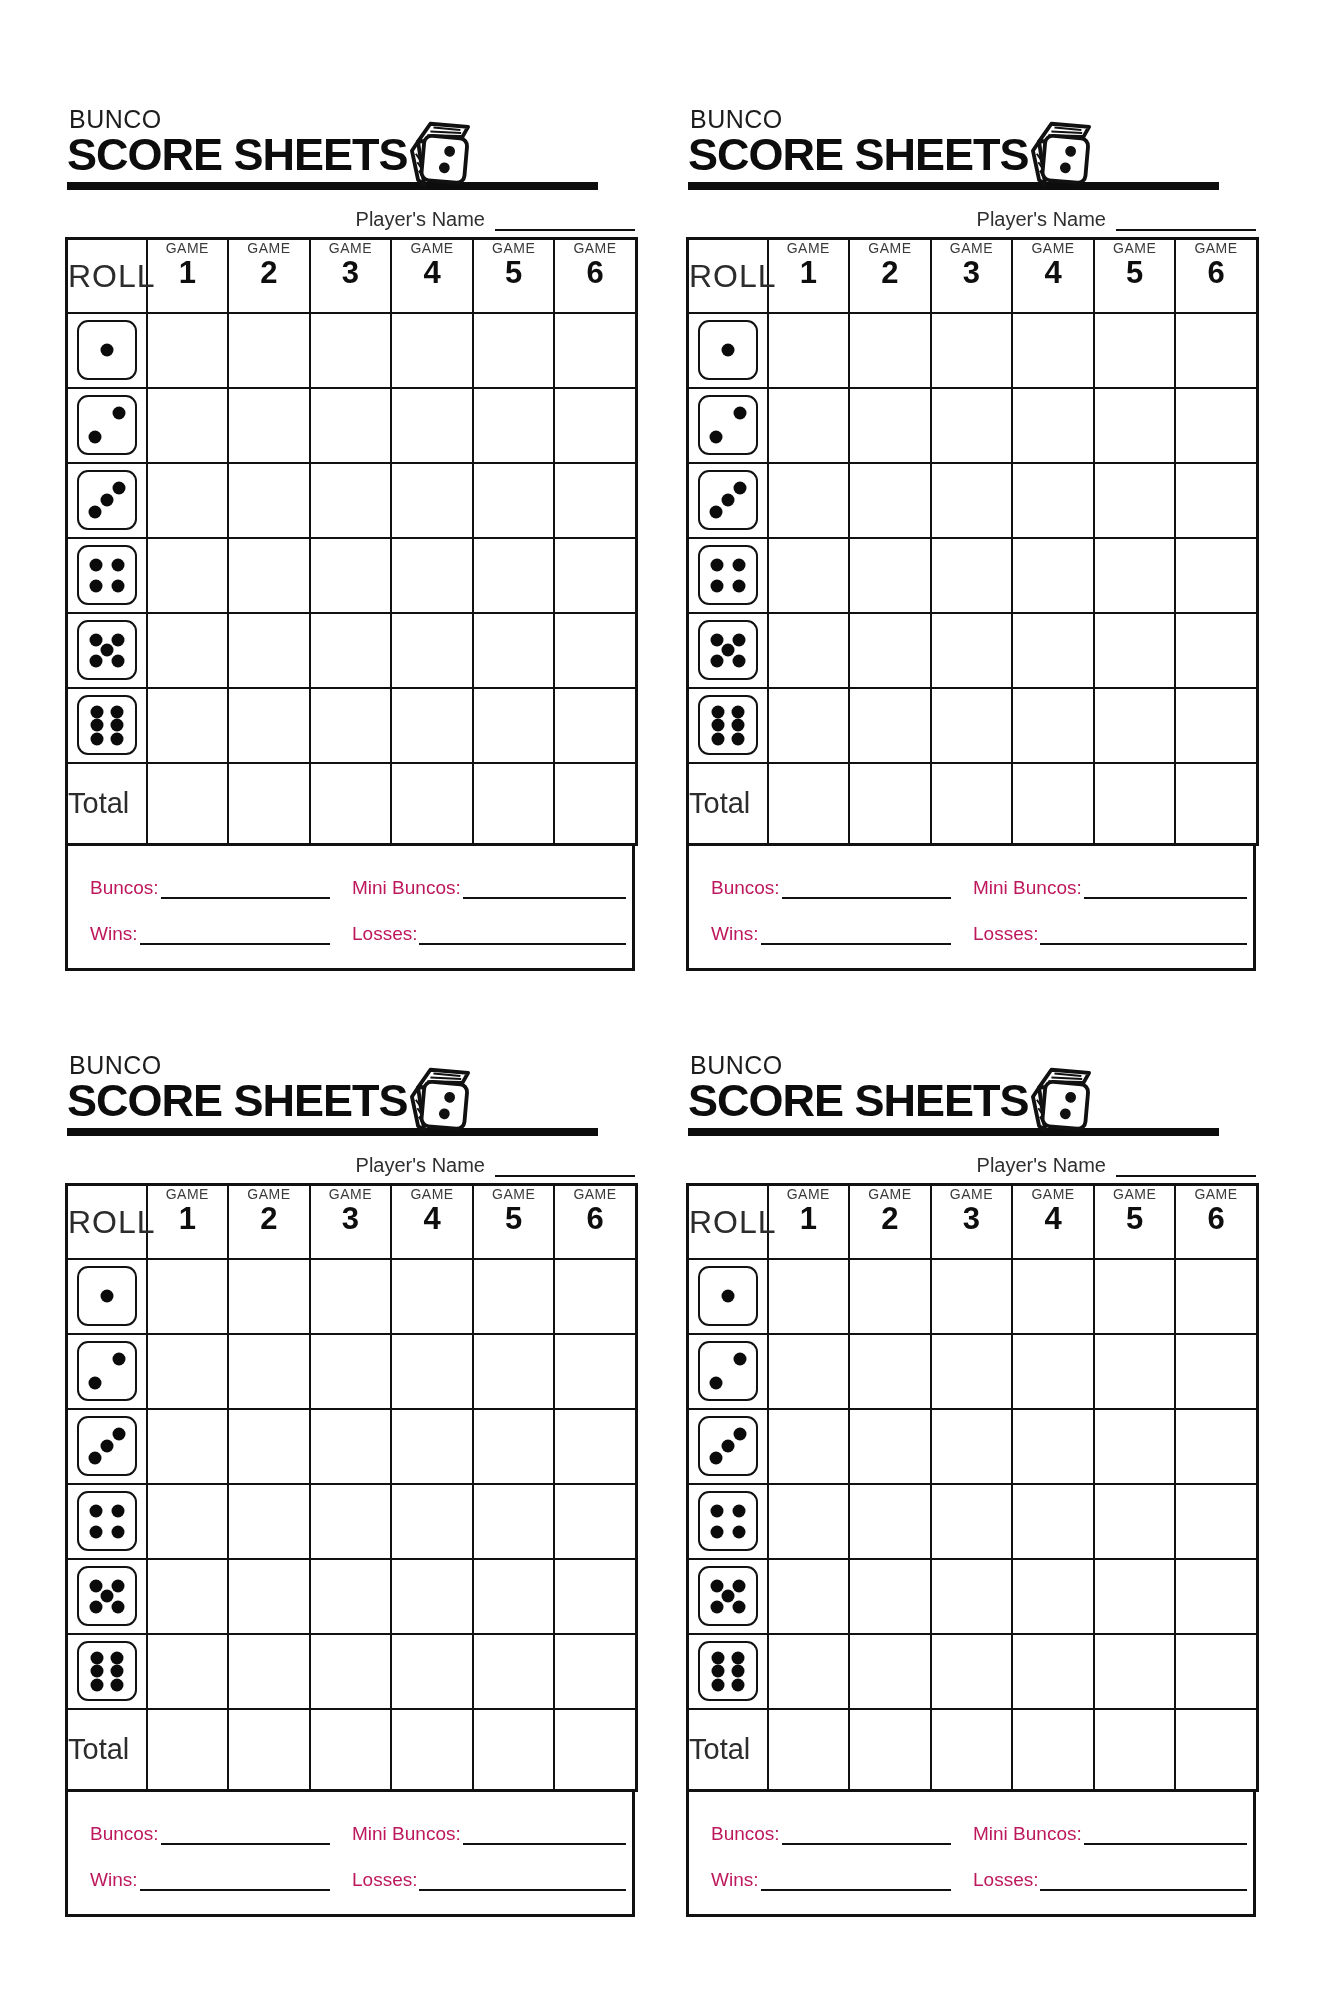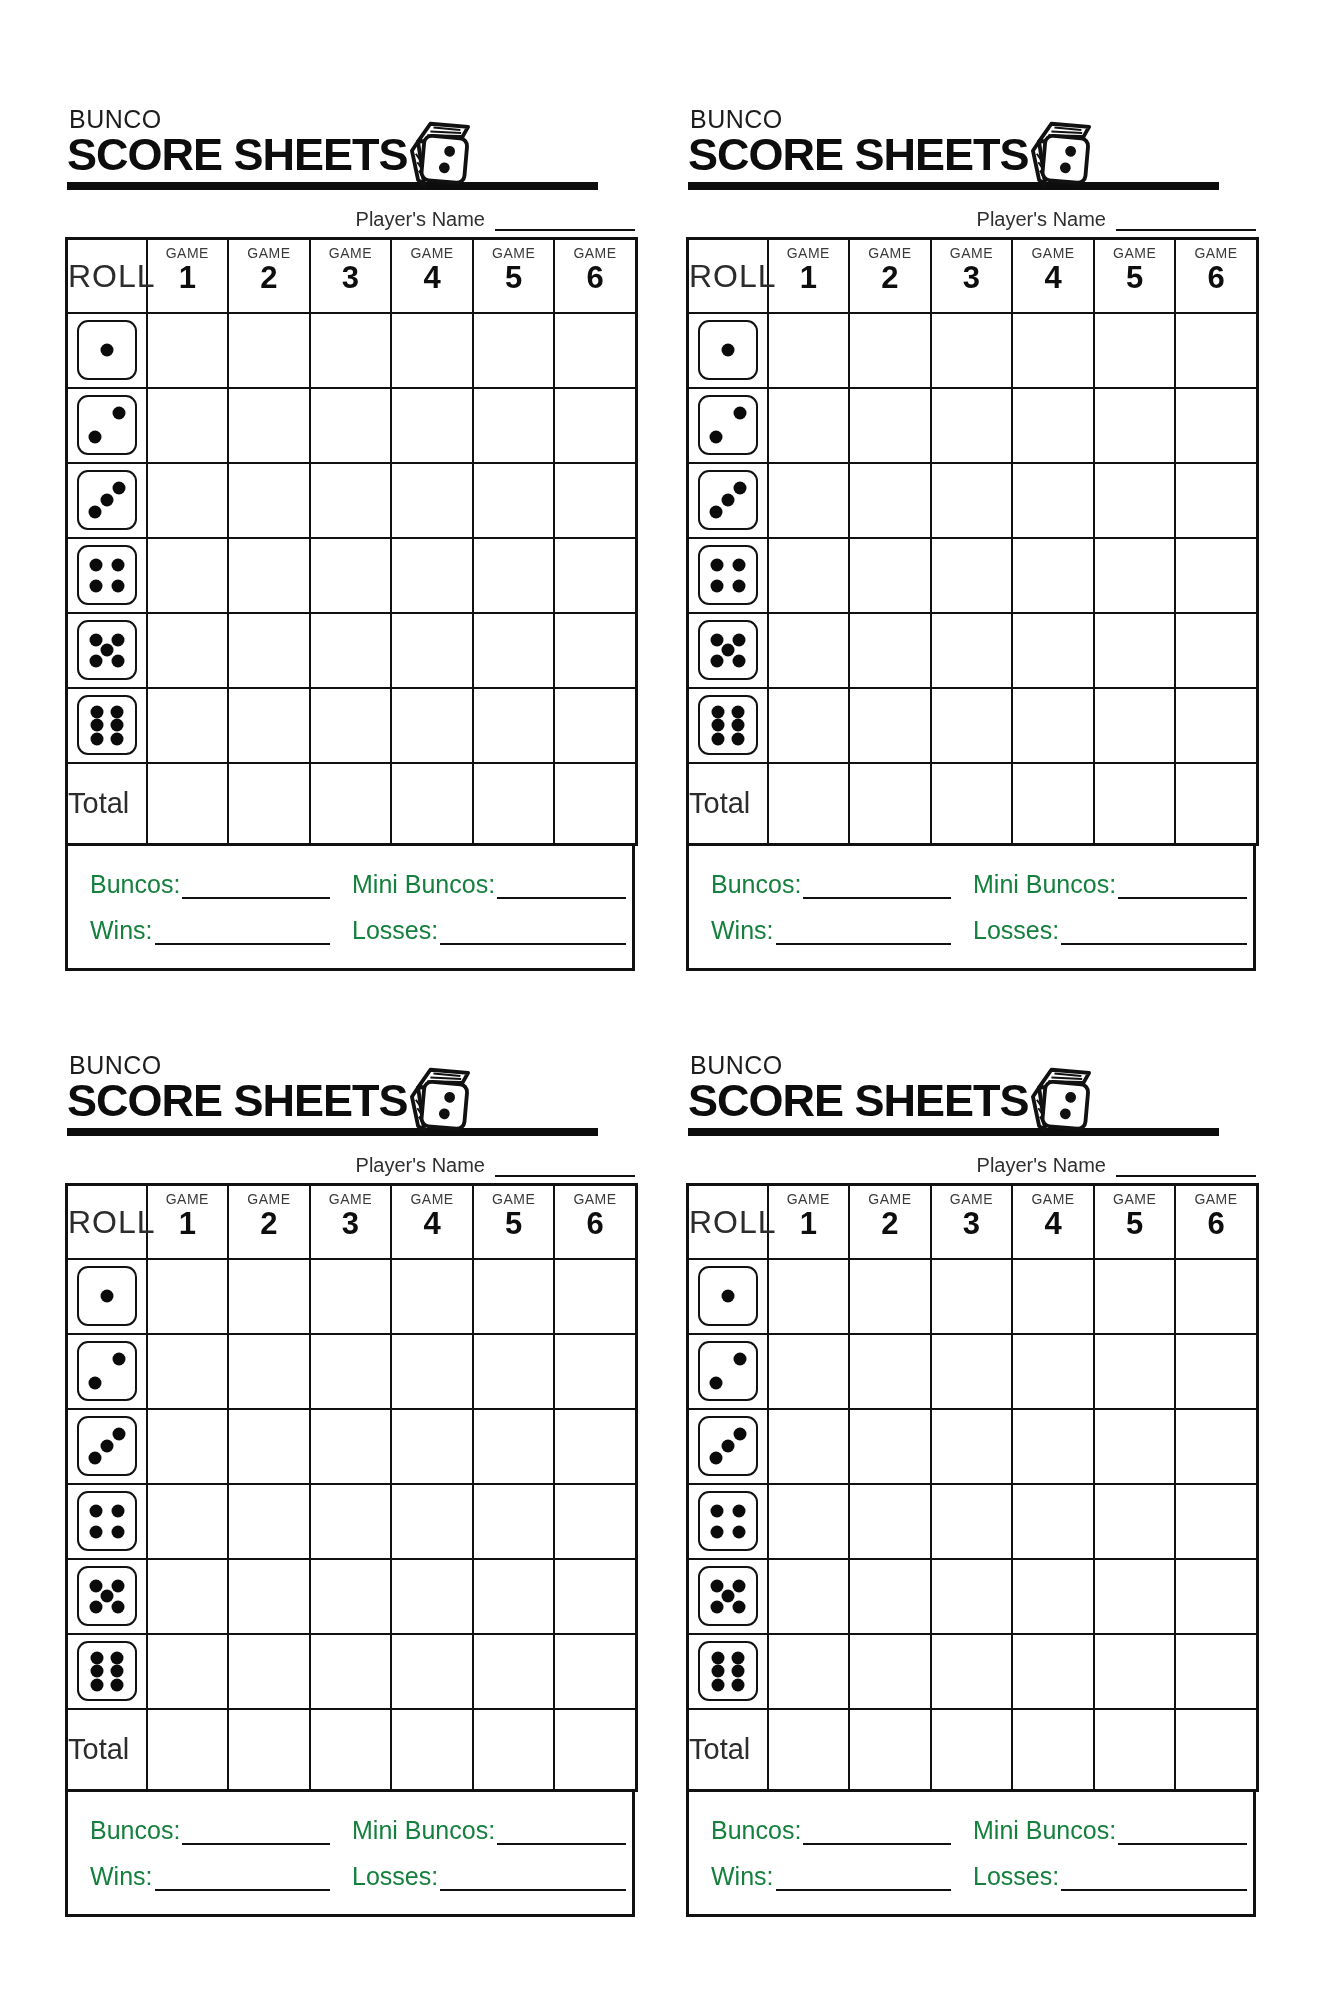--- a/index.html
+++ b/index.html
@@ -24,36 +24,36 @@
   .player-blank{width:140px;border-bottom:2.4px solid #111;height:18px;margin-left:10px;}
 
   table.score-table{border-collapse:collapse;table-layout:fixed;width:570px;margin-top:6px;}
   table.score-table col.c-roll{width:80px;}
   table.score-table col.c-game{width:81.6px;}
   table.score-table th,table.score-table td{border:2.4px solid #111;padding:0;background:#fff;}
   table.score-table{border:3px solid #111;}
   tr.header-row{height:74px;}
   th.roll-cell{font-size:32px;font-weight:400;color:#2c2c2c;text-align:center;vertical-align:middle;letter-spacing:1px;}
   th.game-cell{vertical-align:top;text-align:center;}
-  .game-word{font-size:14px;color:#3a3a3a;letter-spacing:.5px;margin-top:5px;font-weight:400;}
+  .game-word{font-size:14px;color:#3a3a3a;letter-spacing:.5px;font-weight:400;}
   .game-num{font-size:31px;font-weight:900;color:#0e0e0e;line-height:1.05;margin-top:1px;}
   tr.dice-row{height:75px;}
   td.die-cell{vertical-align:middle;}
   .die{position:relative;width:56px;height:56px;border:2.6px solid #111;border-radius:11px;margin-left:9px;background:#fff;}
   .pip{position:absolute;width:13px;height:13px;border-radius:50%;background:#0b0b0b;transform:translate(-50%,-50%);}
   tr.total-row{height:82px;}
   td.total-cell{font-size:29px;font-weight:400;color:#2c2c2c;text-align:left;padding-left:9px;vertical-align:middle;}
 
   .stats-box{width:570px;box-sizing:border-box;border:3px solid #111;border-top:none;height:125px;
     padding:20px 6px 0 22px;background:#fff;}
   .stat-row{display:flex;align-items:flex-end;height:33px;margin-bottom:13px;}
   .stat-pair{display:flex;align-items:flex-end;}
   .stat-pair.p-first{flex:0 0 240px;}
   .stat-pair.p-second{flex:1;margin-left:22px;}
-  .stat-label{font-size:25px;color:#15803d;white-space:nowrap;}
+  .stat-label{font-size:19px;color:#be185d;white-space:nowrap;}
   .stat-blank{flex:1;border-bottom:2.6px solid #111;height:18px;margin-left:2px;}
 </style>
 </head>
 <body>
 
 <div class="page">
 
     <section class="sheet pos-tl">
       <div class="brand">BUNCO</div>
       <div class="title-row">

